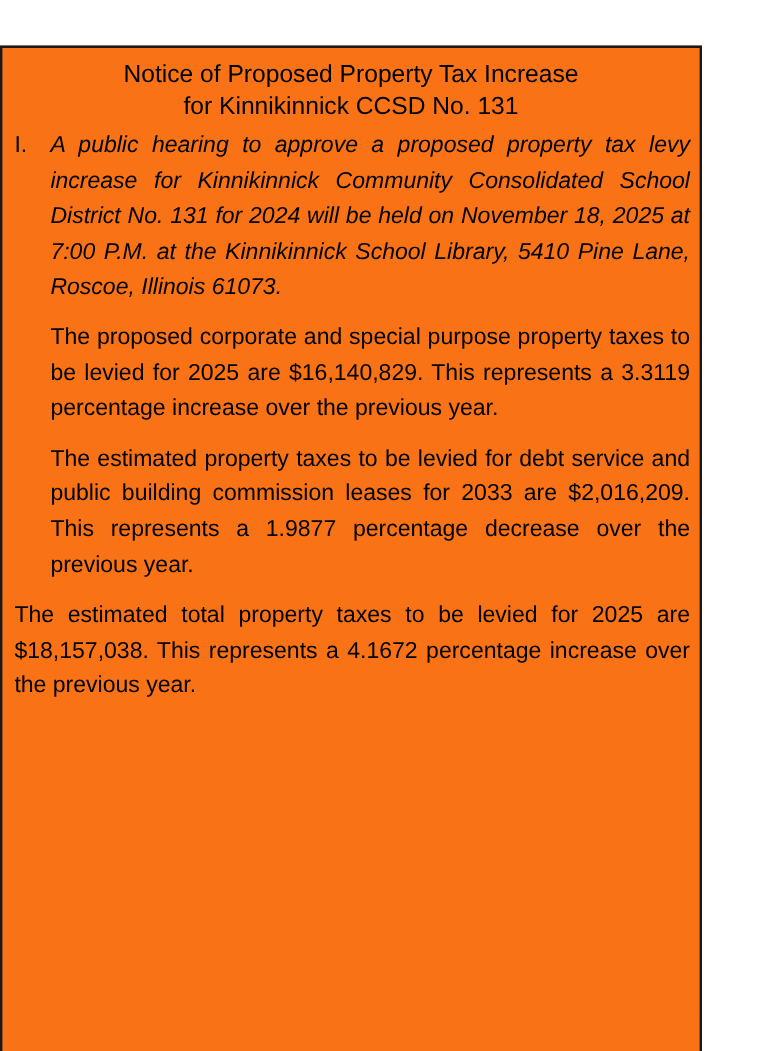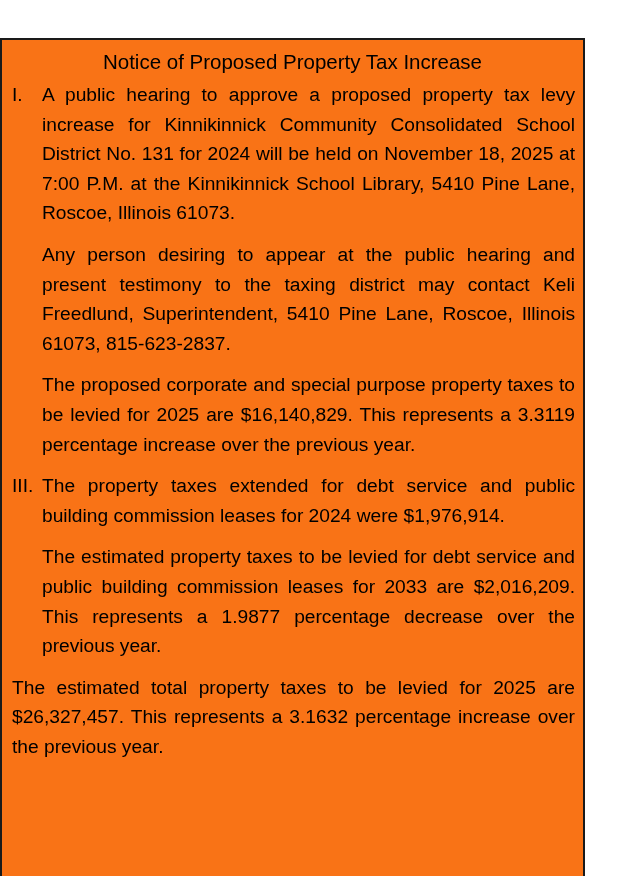--- a/index.html
+++ b/index.html
@@ -49,20 +49,21 @@
     width: 32px;
     text-align: left;
     padding-left: 2px;
     box-sizing: border-box;
   }
   .item-text {
     flex: 1 1 auto;
     text-align: justify;
     text-justify: inter-word;
     hyphens: none;
+    font-style: italic;
   }
   .item-text.last-line-left {
     text-align-last: left;
   }
   .sub-para {
     margin-left: 32px;
     margin-bottom: 12px;
     text-align: justify;
     text-justify: inter-word;
     text-align-last: left;
@@ -75,35 +76,31 @@
     text-align-last: left;
   }
 </style>
 </head>
 <body>
 
 <div class="notice-box">
 
   <div class="title-block">
     <span class="title-line">Notice of Proposed Property Tax Increase</span>
+    <span class="title-line">for Kinnikinnick CCSD No. 131</span>
   </div>
 
   <div class="body-area">
 
     <div class="item">
       <div class="item-marker">I.</div>
       <div class="item-text last-line-left">A public hearing to approve a proposed property tax levy increase for Kinnikinnick Community Consolidated School District No. 131 for 2024 will be held on November 18, 2025 at 7:00 P.M. at the Kinnikinnick School Library, 5410 Pine Lane, Roscoe, Illinois 61073.</div>
     </div>
-    <div class="sub-para">Any person desiring to appear at the public hearing and present testimony to the taxing district may contact Keli Freedlund, Superintendent, 5410 Pine Lane, Roscoe, Illinois 61073, 815-623-2837.</div>
 
     <div class="sub-para">The proposed corporate and special purpose property taxes to be levied for 2025 are $16,140,829. This represents a 3.3119 percentage increase over the previous year.</div>
 
-    <div class="item">
-      <div class="item-marker">III.</div>
-      <div class="item-text last-line-left">The property taxes extended for debt service and public building commission leases for 2024 were $1,976,914.</div>
-    </div>
     <div class="sub-para">The estimated property taxes to be levied for debt service and public building commission leases for 2033 are $2,016,209. This represents a 1.9877 percentage decrease over the previous year.</div>
 
 
-    <div class="closing-para">The estimated total property taxes to be levied for 2025 are $26,327,457. This represents a 3.1632 percentage increase over the previous year.</div>
+    <div class="closing-para">The estimated total property taxes to be levied for 2025 are $18,157,038. This represents a 4.1672 percentage increase over the previous year.</div>
 
   </div>
 </div>
 
 </body></html>

